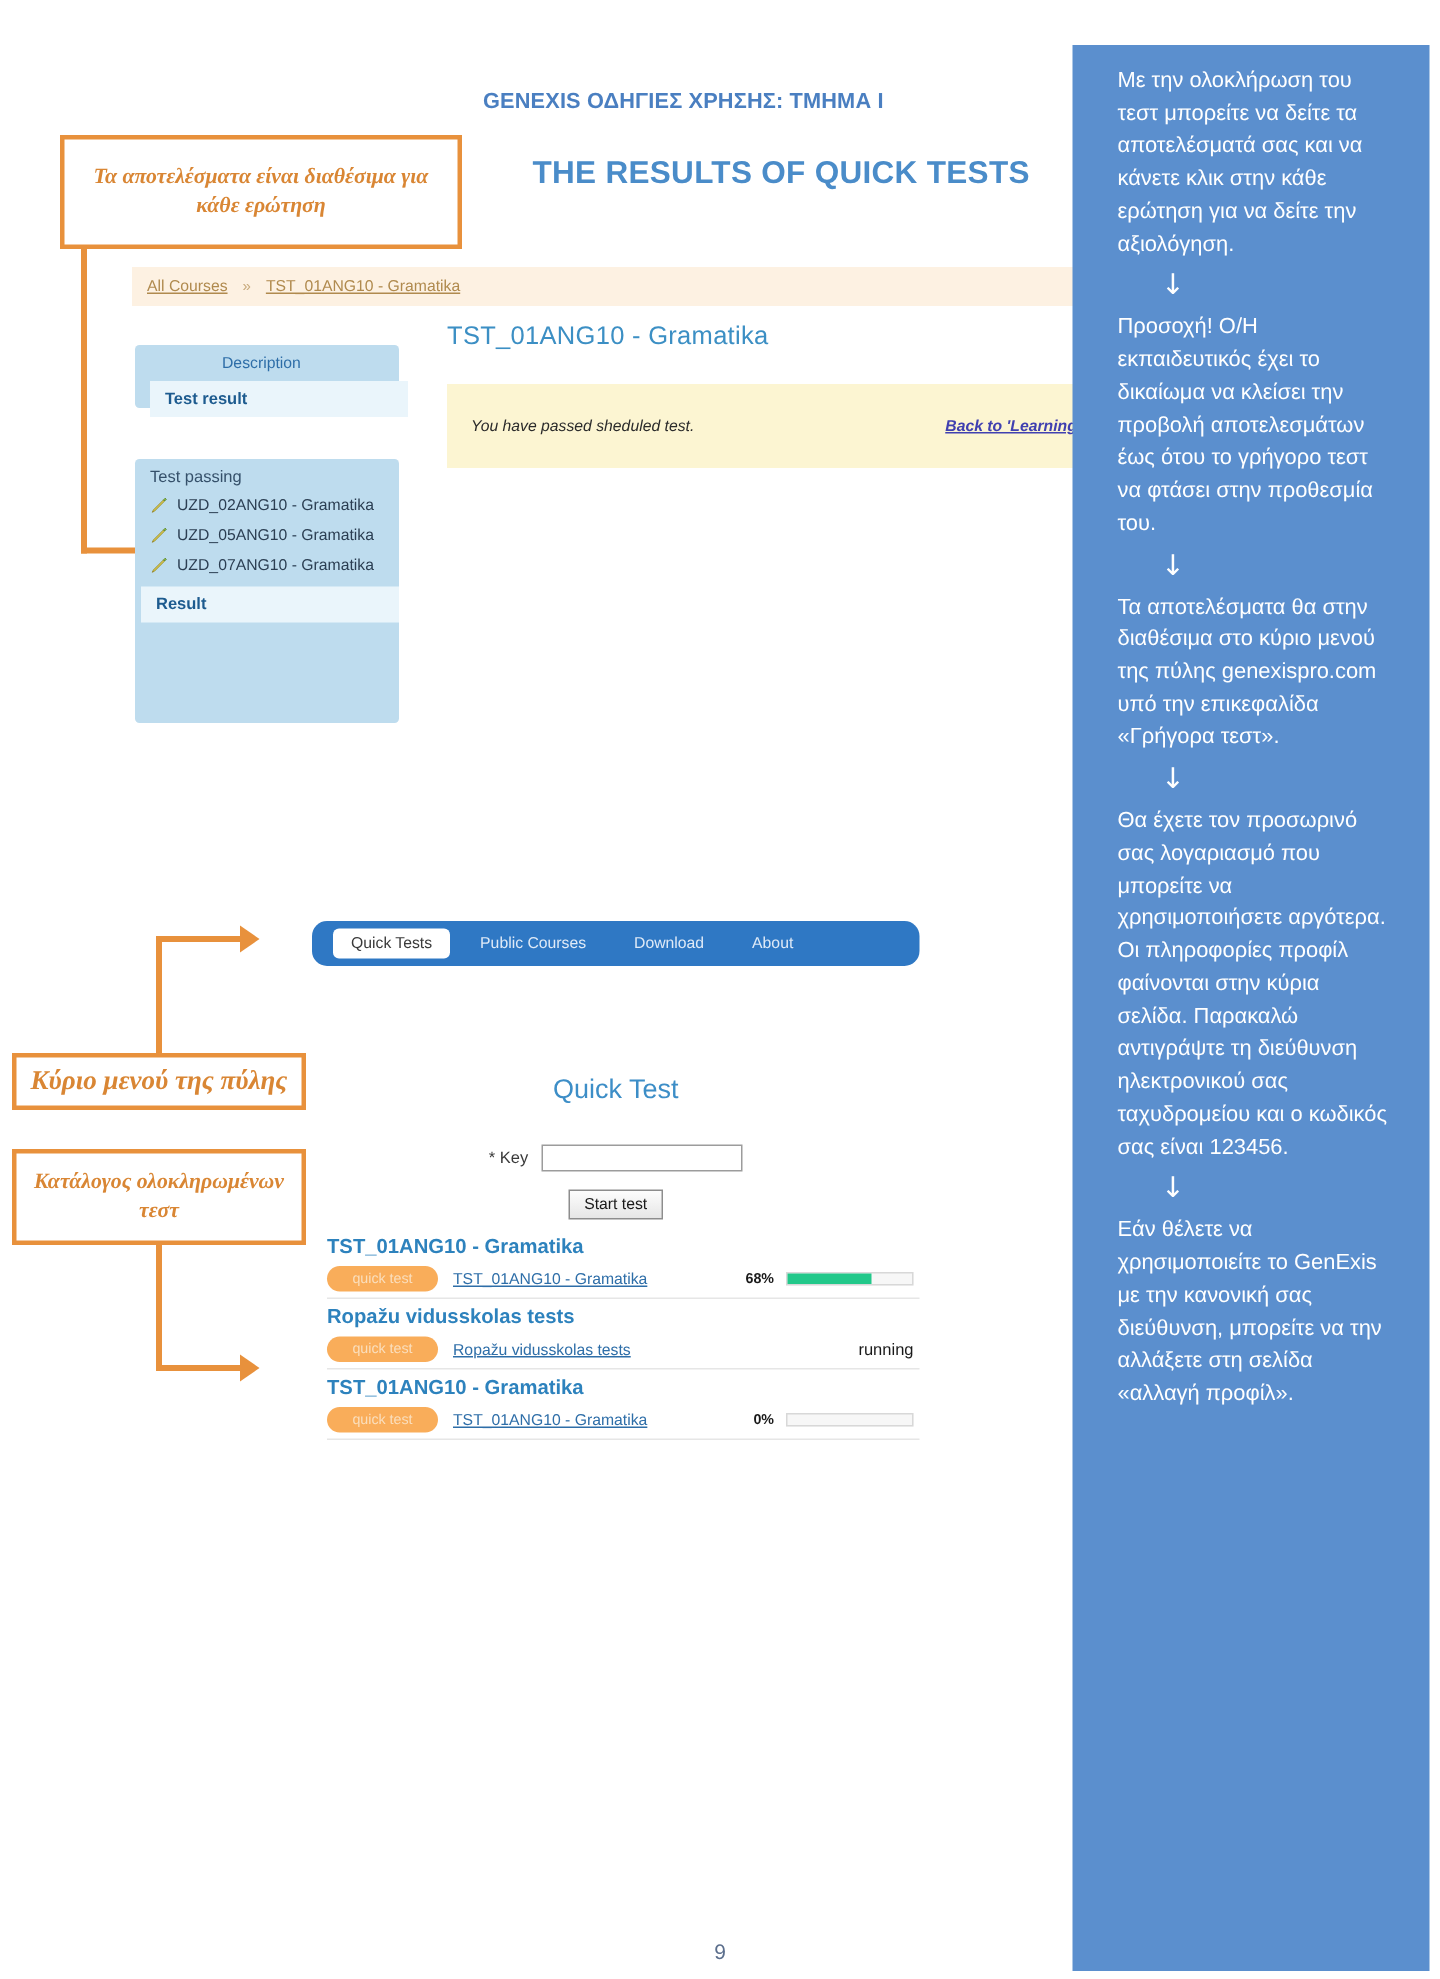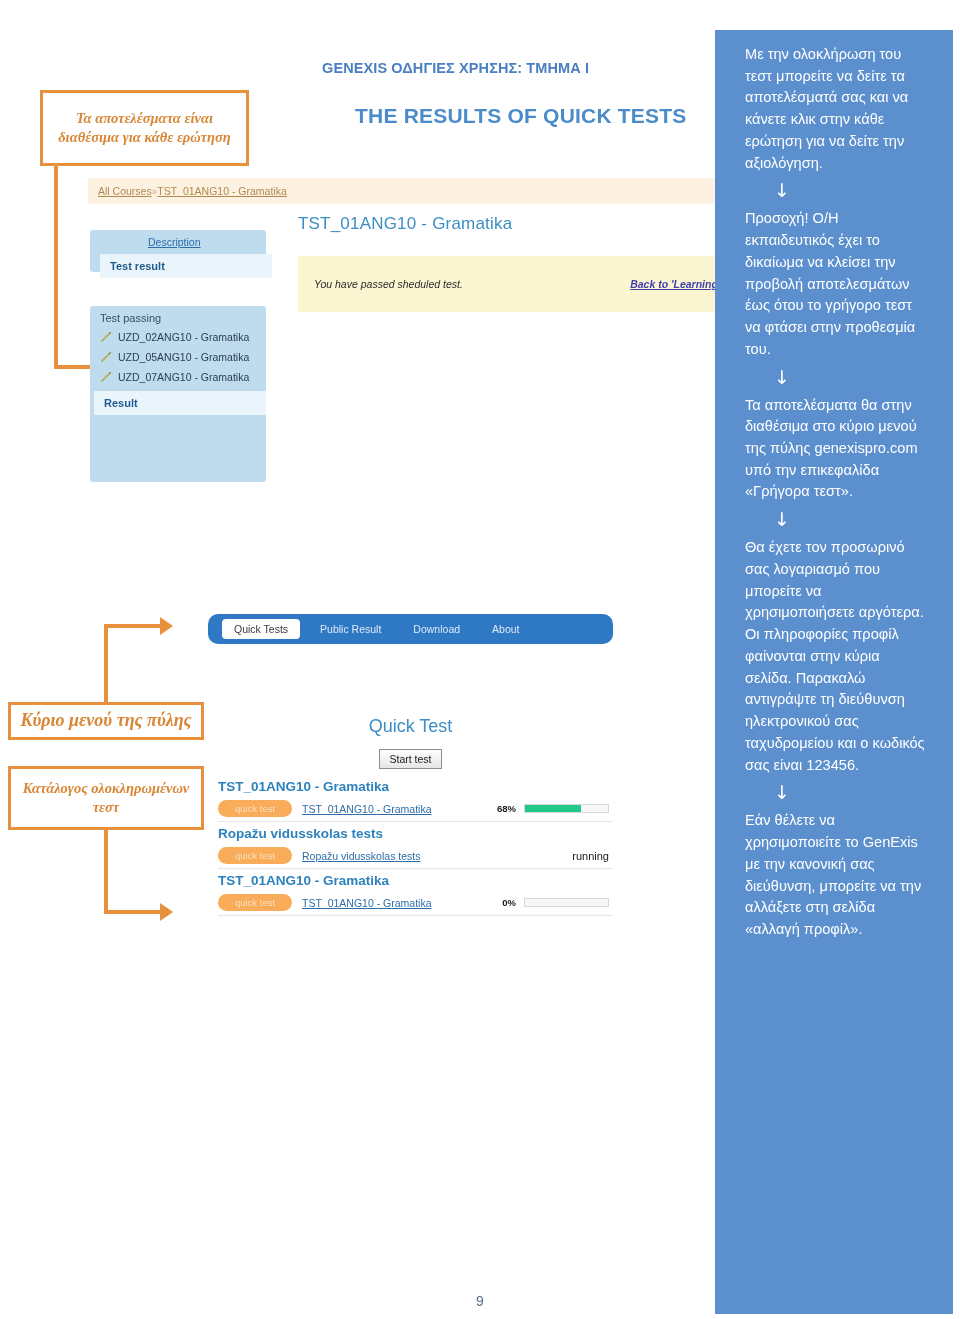--- a/index.html
+++ b/index.html
@@ -64,21 +64,21 @@
     color: #d98634;
     font-family: "Liberation Serif", serif;
     font-weight: bold;
     font-style: italic;
     text-align: center;
     display: flex;
     align-items: center;
     justify-content: center;
     line-height: 1.32;
   }
-  #callout-results { left: 40px; top: 90px; width: 209px; height: 76px; font-size: 14.5px; padding: 0 8px; }
+  #callout-results { left: 40px; top: 90px; width: 268px; height: 76px; font-size: 14.5px; padding: 0 8px; }
   #callout-mainmenu { left: 8px; top: 702px; width: 196px; height: 38px; font-size: 18px; }
   #callout-catalog  { left: 8px; top: 766px; width: 196px; height: 64px; font-size: 14.5px; padding: 0 6px; }
 
   
   .conn { position: absolute; background: #e8913c; }
   .arrowhead {
     position: absolute;
     width: 0; height: 0;
     border-top: 9px solid transparent;
     border-bottom: 9px solid transparent;
@@ -91,21 +91,21 @@
     left: 88px; top: 178px;
     width: 617px; height: 160px;
     background: #ffffff;
   }
   #breadcrumb-bar {
     position: absolute; left: 0; top: 0;
     width: 679px; height: 26px;
     background: #fdf1e2;
     display: flex; align-items: center;
     padding-left: 10px;
-    gap: 0;
+    gap: 10px;
   }
   .crumb {
     font-size: 10.5px; color: #b08a4e;
     text-decoration: underline;
     font-family: "Liberation Sans", sans-serif;
   }
   .crumb-sep { font-size: 10px; color: #c9ab7d; }
 
   #side-panel-1 {
     position: absolute; left: 2px; top: 52px;
@@ -115,21 +115,21 @@
     padding: 6px 10px 0 14px;
   }
   #side-panel-2 {
     position: absolute; left: 2px; top: 128px;
     width: 176px; height: 176px;
     background: #bedcee;
     border-radius: 3px;
     padding: 6px 6px 0 8px;
   }
   .sp-link {
-    font-size: 10.5px; color: #2e6ea8; text-decoration: underline;
+    font-size: 10.5px; color: #2e6ea8; 
     display: block; margin-bottom: 6px; padding-left: 44px;
   }
   .sp-white-row {
     background: #eaf5fb;
     font-size: 11px; font-weight: bold; color: #1d5b8f;
     padding: 6px 0 6px 10px;
     margin-left: -4px;
     width: 172px;
   }
   .sp-head { font-size: 11px; color: #35506a; margin: 0 0 7px 2px; }
@@ -318,27 +318,31 @@
   </div>
 
   <div class="conn" style="left:104px; top:828px; width:4px; height:86px;"></div>
   <div class="conn" style="left:104px; top:910px; width:58px; height:4px;"></div>
   <div class="arrowhead" style="left:160px; top:903px;"></div>
 
   <div id="shot-portal">
 
     <div id="portal-tabbar">
       <div class="ptab active">Quick Tests</div>
-      <div class="ptab">Public Result</div>
+      <div class="ptab">Public Courses</div>
       <div class="ptab">Download</div>
       <div class="ptab">About</div>
     </div>
 
     <div id="portal-heading">Quick Test</div>
 
+    <div id="key-row">
+      <span id="key-label">* Key</span>
+      <input id="key-input" type="text" value="" style="">
+    </div>
 
     <div id="start-btn-row">
       <button id="start-test-button">Start test</button>
     </div>
 
     <div id="test-list">
 
       <div class="tl-title">TST_01ANG10 - Gramatika</div>
       <div class="tl-row">
         <span class="tl-badge">quick test</span>

